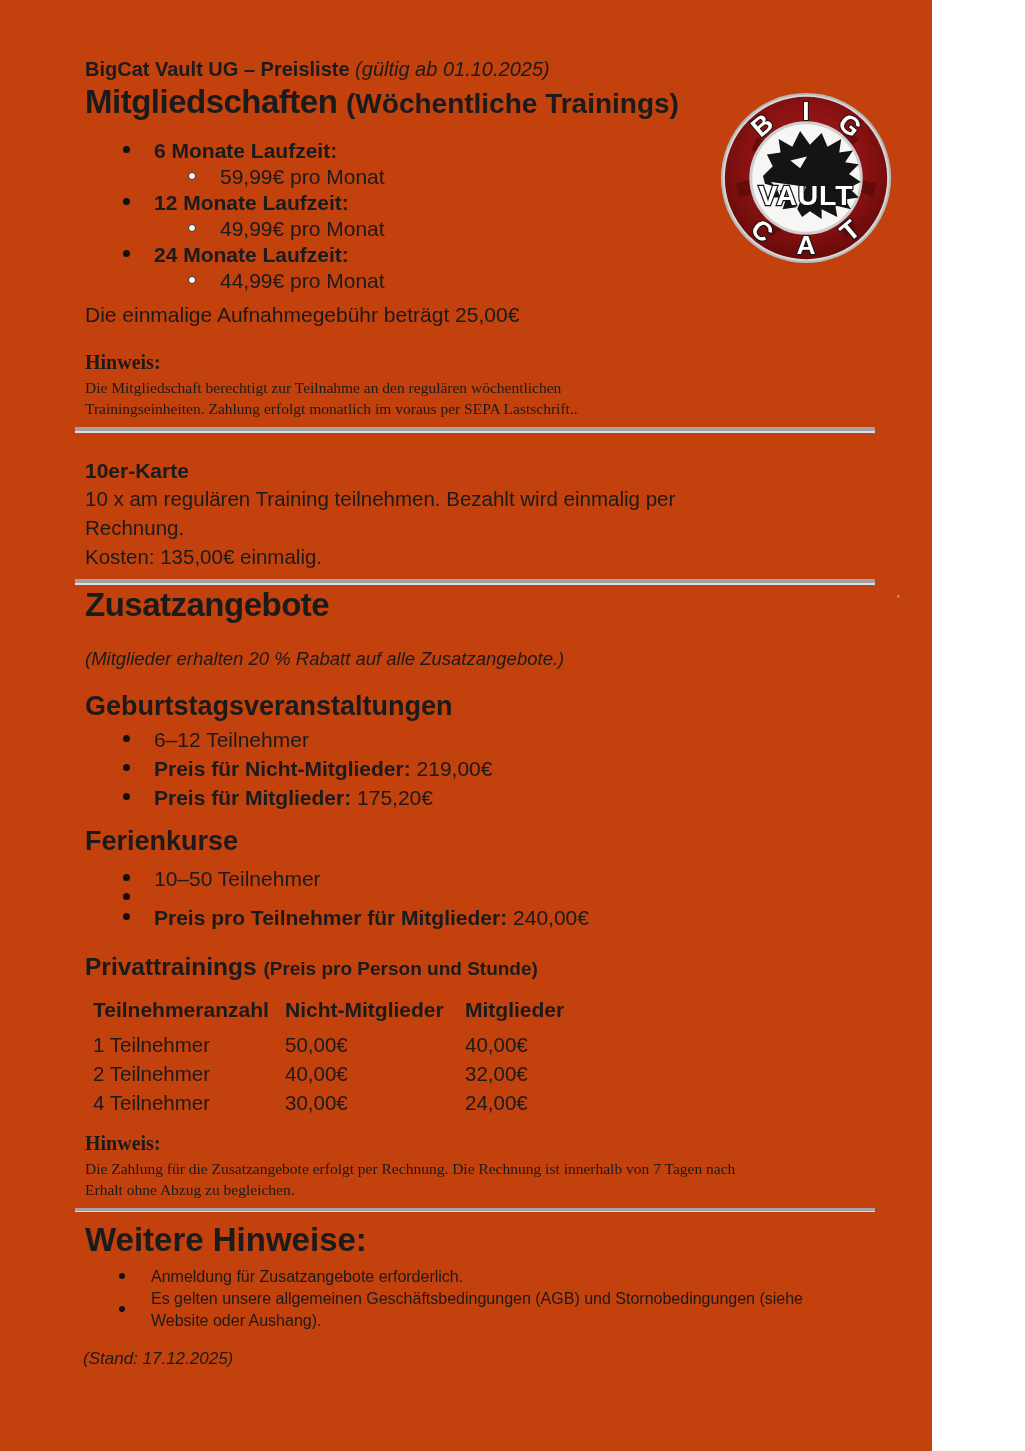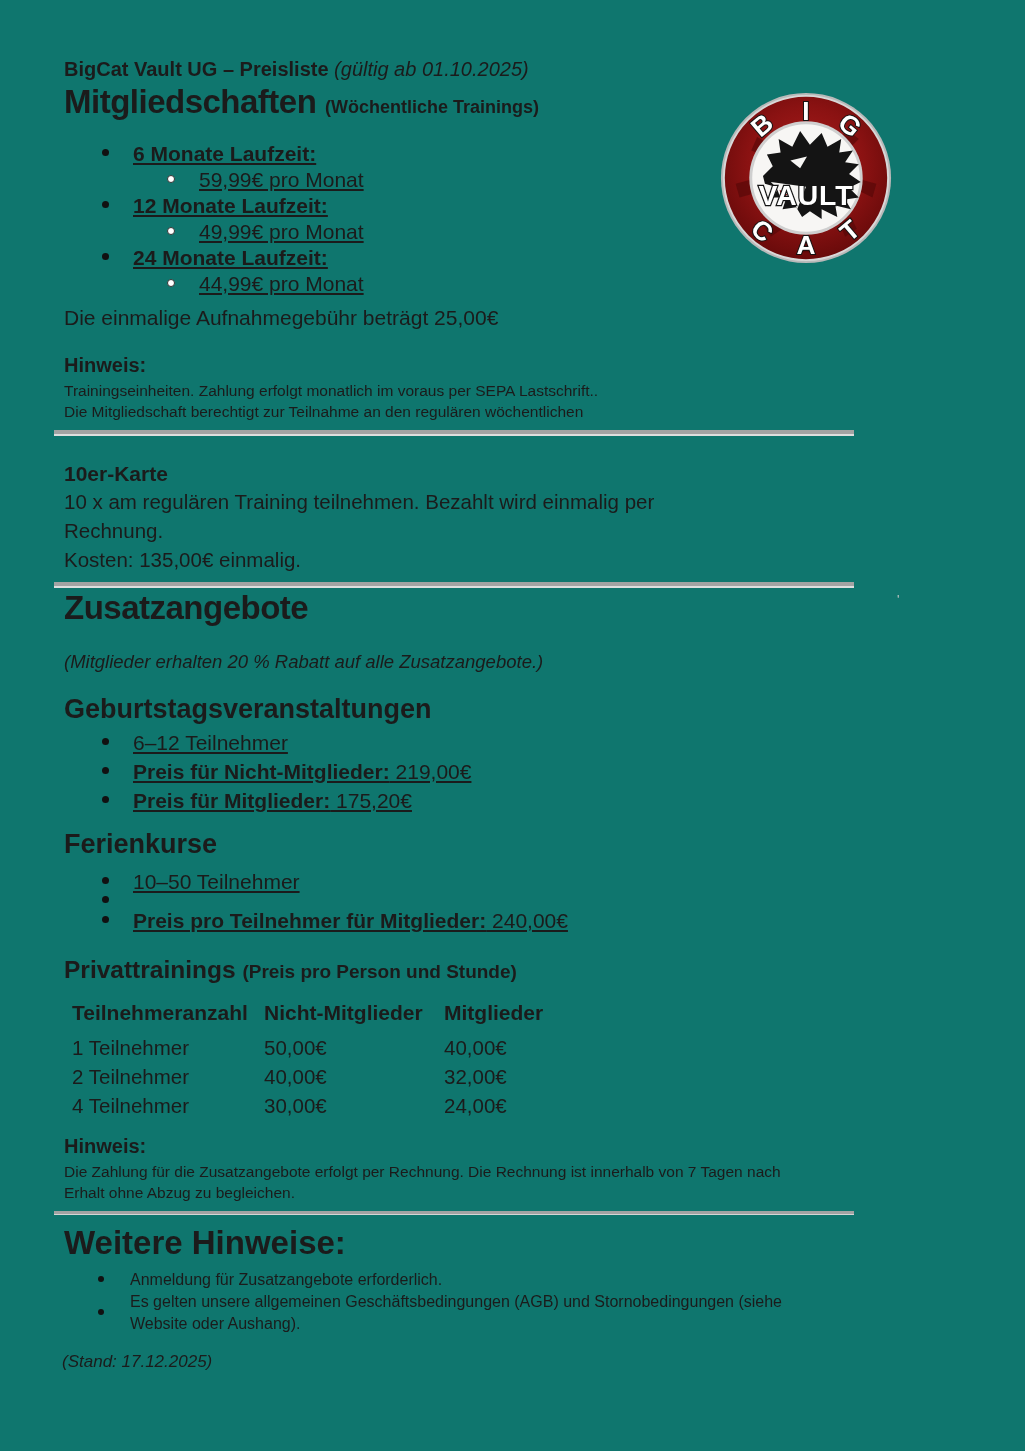--- a/index.html
+++ b/index.html
@@ -1,36 +1,36 @@
 <!DOCTYPE html>
 <html><head>
 <meta charset="utf-8">
 <style>
   html,body{margin:0;padding:0;background:#ffffff;}
   body{width:1025px;height:1451px;font-family:"Liberation Sans",sans-serif;color:#1b1b1b;overflow:hidden;}
-  .page{position:relative;width:1025px;height:1451px;box-sizing:border-box;padding:56px 100px 0 64px;background:#0f766e;}
+  .page{position:relative;width:932px;height:1451px;box-sizing:border-box;padding:56px 100px 0 85px;background:#c2410c;}
 
   .headline{margin:0;font-size:20px;line-height:26px;}
   .headline b{font-weight:bold;}
   .headline i{font-style:italic;font-weight:normal;}
 
   h1.big{margin:0;font-size:33px;line-height:40px;font-weight:bold;letter-spacing:-0.5px;}
-  h1.big .sub{font-size:18px;letter-spacing:0;}
+  h1.big .sub{font-size:28px;letter-spacing:0;}
   .mt16{margin-top:16px;} .mt10{margin-top:10px;}
 
   
-  .blist{margin:14px 0 0 0;text-decoration:underline;}
+  .blist{margin:14px 0 0 0;}
   .brow{display:flex;align-items:baseline;font-size:21px;line-height:26px;}
   .brow .dot{flex:0 0 auto;width:7px;height:7px;border-radius:50%;background:#111;margin:0 24px 3px 38px;align-self:center;}
   .brow .ring{flex:0 0 auto;width:8px;height:8px;border-radius:50%;border:1.5px solid #333;background:#fff;margin:0 24px 3px 103px;align-self:center;box-sizing:border-box;}
   .brow b{font-weight:bold;}
 
   .feenote{margin:8px 0 0 0;font-size:21px;line-height:26px;}
 
-  .hinweis{margin-top:22px;}
+  .hinweis{margin-top:22px;font-family:Liberation Serif, serif;}
   .hinweis .ht{font-size:20px;font-weight:bold;line-height:24px;}
   .hinweis .hb{font-size:15.5px;line-height:21px;margin-top:3px;}
   .hinweis .hb span{display:block;}
 
   .divider{margin:8px 0 0 -10px;width:800px;height:4px;background:#a3a3a3;border-bottom:2px solid #dedede;}
   .divider.thin{height:3px;border-bottom:1px solid #d5d5d5;}
 
   .tencard{margin-top:12px;}
   .tencard .tt{font-size:21px;font-weight:bold;line-height:26px;margin-top:25px;}
   .tencard .tl{font-size:20.5px;line-height:29px;}
@@ -96,22 +96,22 @@
         <span class="ring"></span>
         <span>44,99€ pro Monat</span>
       </div>
   </div>
 
   <p class="feenote">Die einmalige Aufnahmegebühr beträgt 25,00€</p>
 
   <div class="hinweis">
     <div class="ht">Hinweis:</div>
     <div class="hb">
+      <span>Die Mitgliedschaft berechtigt zur Teilnahme an den regulären wöchentlichen</span>
       <span>Trainingseinheiten. Zahlung erfolgt monatlich im voraus per SEPA Lastschrift..</span>
-      <span>Die Mitgliedschaft berechtigt zur Teilnahme an den regulären wöchentlichen</span>
     </div>
   </div>
 
   <div class="divider"></div>
 
   <div class="tencard">
     <div class="tt">10er-Karte</div>
     <div class="tl">
       <span>10 x am regulären Training teilnehmen. Bezahlt wird einmalig per</span>
       <span>Rechnung.</span>

